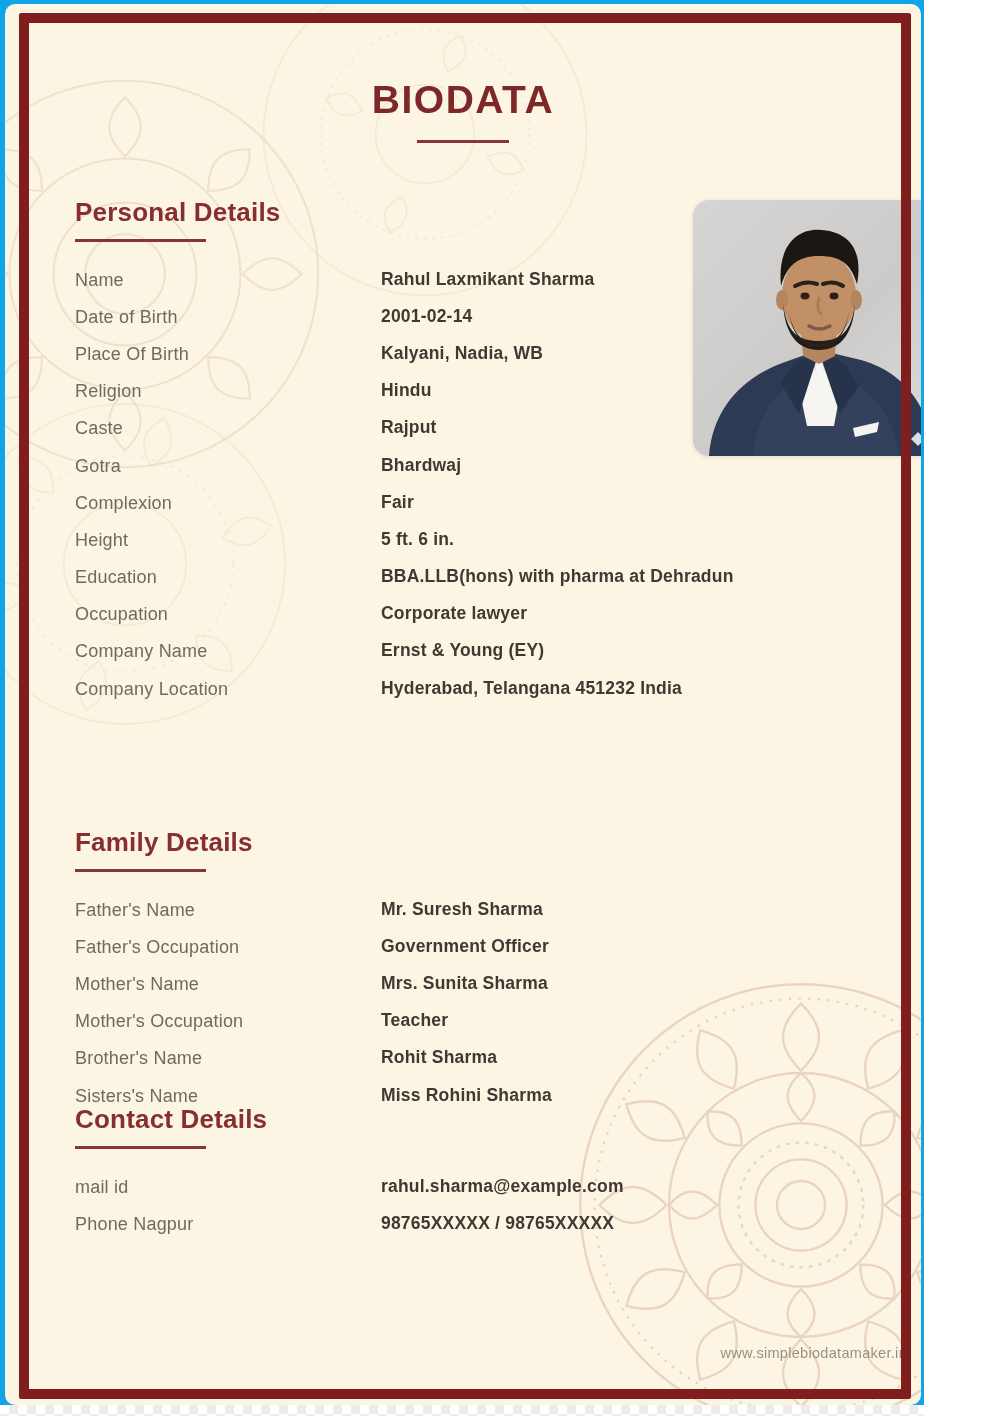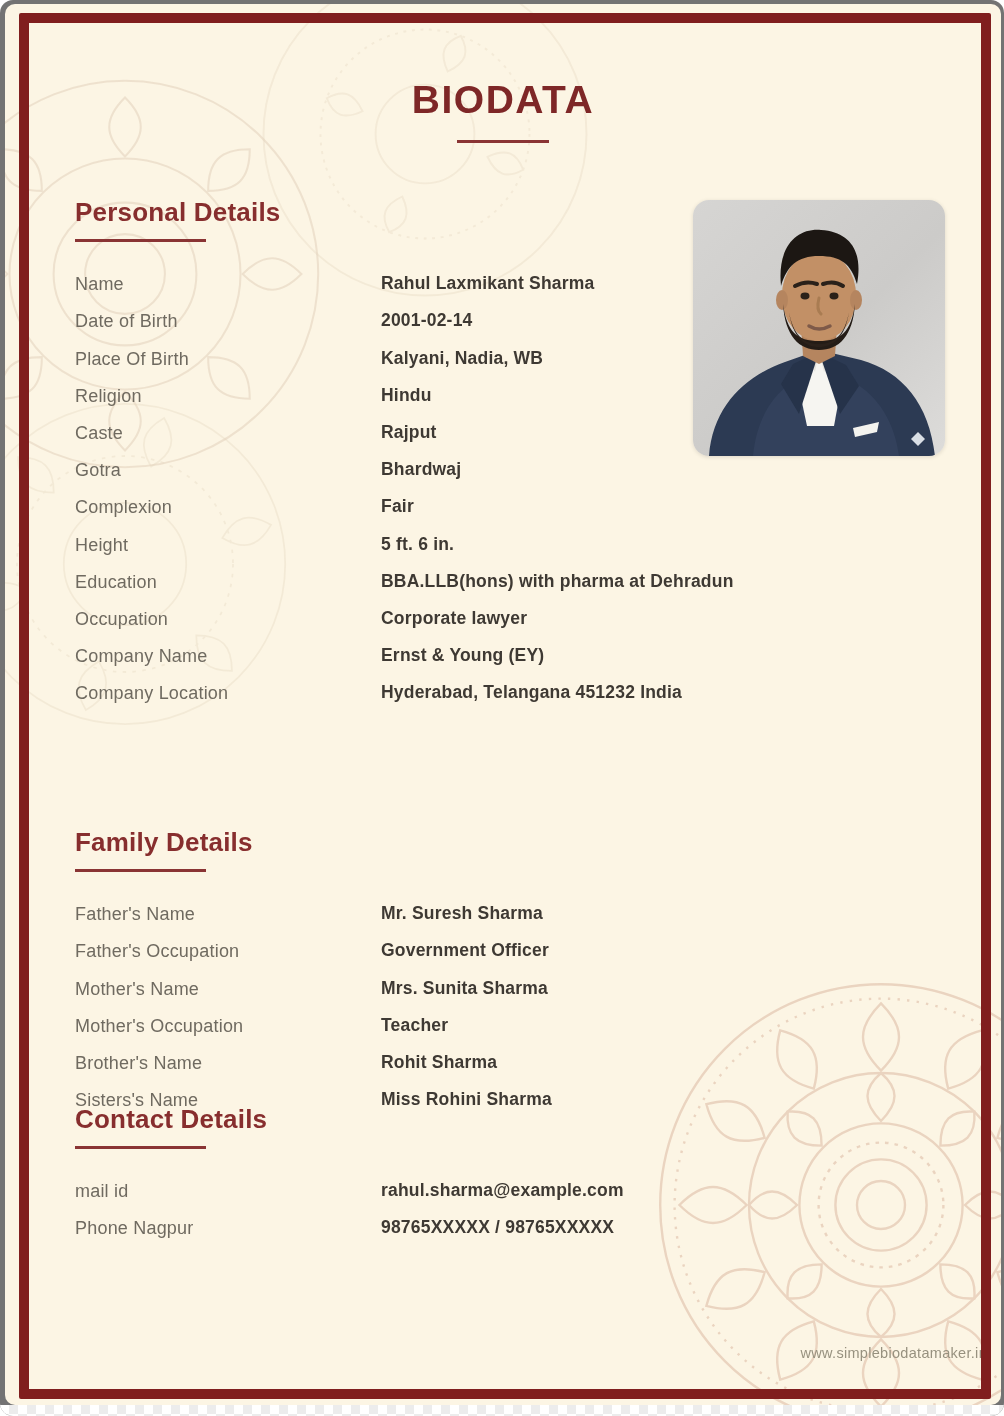--- a/index.html
+++ b/index.html
@@ -1,24 +1,23 @@
 <!DOCTYPE html>
 <html><head>
 <meta charset="utf-8">
 <style>
   * { margin:0; padding:0; box-sizing:border-box; }
   html,body { background:#ffffff; }
   body { font-family:"Liberation Sans","DejaVu Sans",sans-serif; }
 
   .page {
     position:relative;
-    width:1004px; height:1416px;
-    background:#737373;
+    width:924px; height:1416px;
+    background:#0ea5e9;
     overflow:hidden;
-    border-radius:13px;
   }
   .paper {
     position:absolute; inset:4px 3px 11px 5px;
     background:#fcf5e4;
     border-radius:10px;
     overflow:hidden;
   }
   .border-frame {
     position:absolute; inset:9px 10px 6px 14px;
     border:10px solid #801e1e;
@@ -48,21 +47,21 @@
 
   .section { position:absolute; left:70px; right:50px; z-index:2; }
   .section.personal { top:193px; }
   .section.family   { top:823px; }
   .section.contact  { top:1100px; }
 
   .section-title { font-size:26px; line-height:30px; font-weight:800; color:#872e2e; letter-spacing:.2px; }
   .section-underline { width:131px; height:3px; background:#8a3434; margin-top:12px; }
 
   .rows { margin-top:18px; }
-  .row { display:flex; align-items:flex-end; min-height:37.2px; }
+  .row { display:flex; align-items:center; min-height:37.2px; }
   .row .label {
     flex:0 0 306px; font-size:18px; color:#6f6a60; letter-spacing:.2px;
     line-height:26px; padding-top:2px;
   }
   .row .value {
     font-size:17.5px; font-weight:700; color:#3e3933; letter-spacing:.2px;
     line-height:28px; max-width:520px;
   }
 
   .photo {

